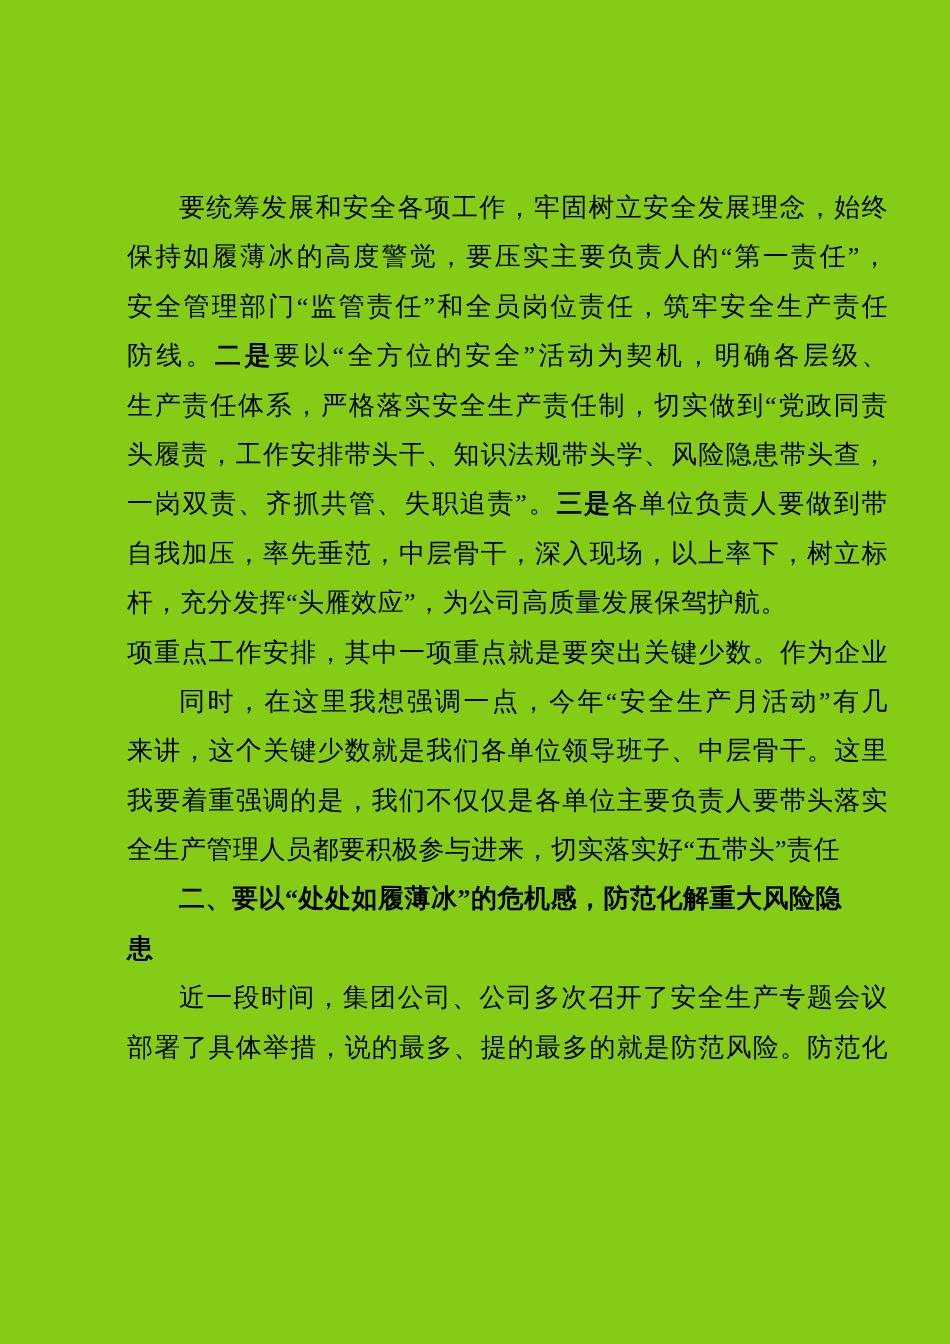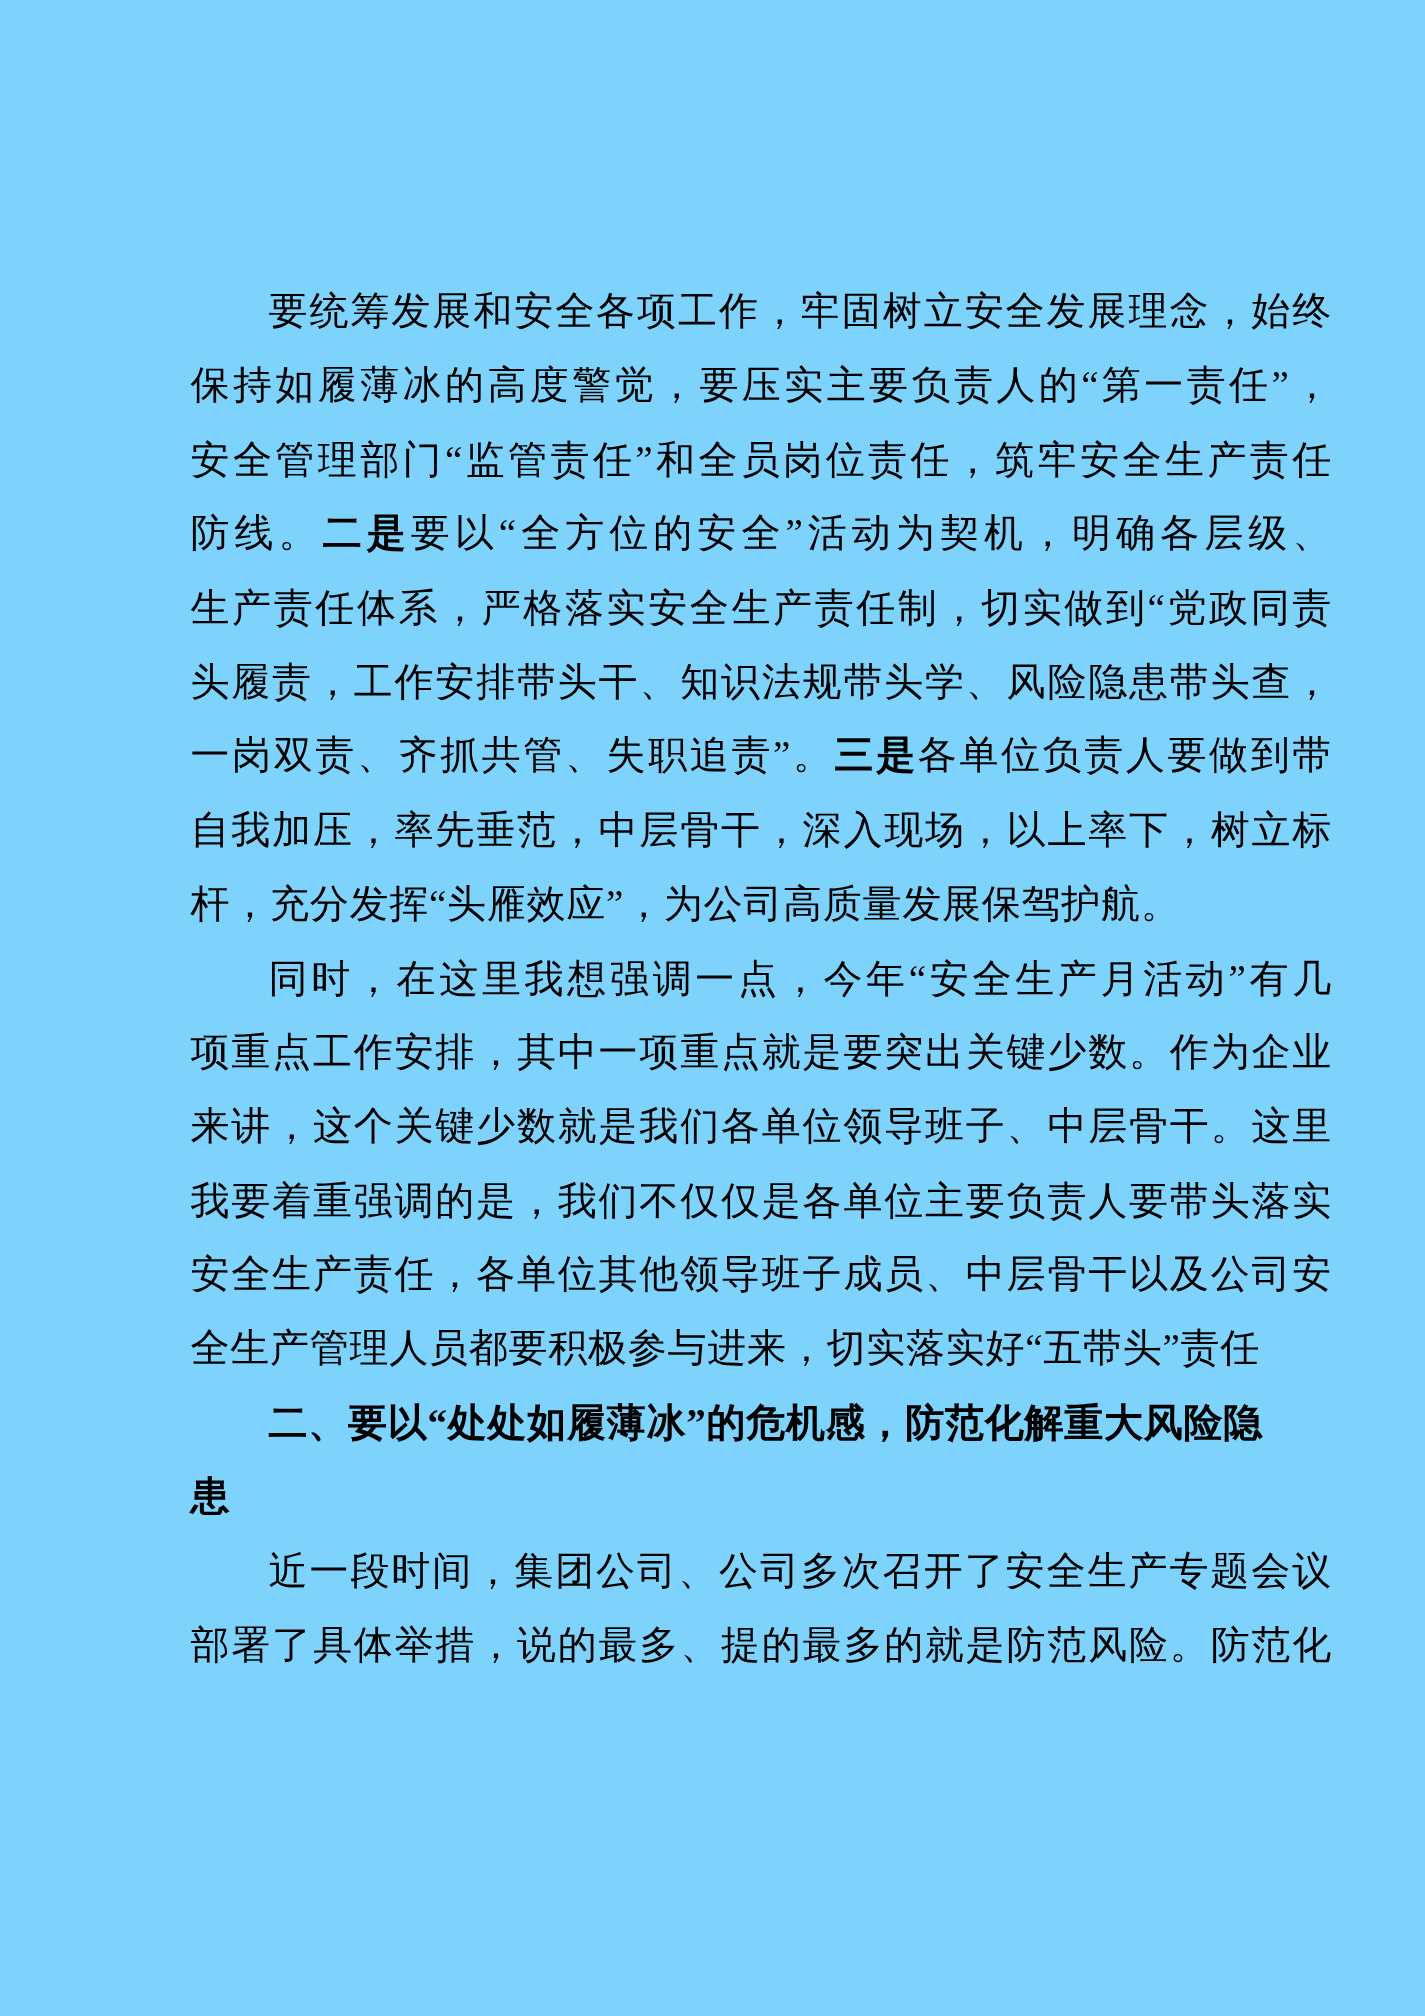--- a/index.html
+++ b/index.html
@@ -36,35 +36,34 @@
   }
   .line.indent {
     text-indent: 52px;
   }
   .run { font-weight: 400; }
   .run.bold { font-weight: 700; }
 </style>
 </head>
 <body>
 
-<div class="page" style="background: #7dd3fc; color: rgb(0, 0, 0);">
+<div class="page" style="background: #84cc16; color: rgb(0, 0, 0);">
   <div class="text-body">
       <div class="line indent fill"><span class="run">要统筹发展和安全各项工作，牢固树立安全发展理念，始终</span></div>
       <div class="line fill"><span class="run">保持如履薄冰的高度警觉，要压实主要负责人的“第一责任”，</span></div>
       <div class="line fill"><span class="run">安全管理部门“监管责任”和全员岗位责任，筑牢安全生产责任</span></div>
       <div class="line fill"><span class="run">防线。</span><span class="run bold">二是</span><span class="run">要以“全方位的安全”活动为契机，明确各层级、</span></div>
       <div class="line fill"><span class="run">生产责任体系，严格落实安全生产责任制，切实做到“党政同责</span></div>
       <div class="line fill"><span class="run">头履责，工作安排带头干、知识法规带头学、风险隐患带头查，</span></div>
       <div class="line fill"><span class="run">一岗双责、齐抓共管、失职追责”。</span><span class="run bold">三是</span><span class="run">各单位负责人要做到带</span></div>
       <div class="line fill"><span class="run">自我加压，率先垂范，中层骨干，深入现场，以上率下，树立标</span></div>
       <div class="line"><span class="run">杆，充分发挥“头雁效应”，为公司高质量发展保驾护航。</span></div>
+      <div class="line fill"><span class="run">项重点工作安排，其中一项重点就是要突出关键少数。作为企业</span></div>
       <div class="line indent fill"><span class="run">同时，在这里我想强调一点，今年“安全生产月活动”有几</span></div>
-      <div class="line fill"><span class="run">项重点工作安排，其中一项重点就是要突出关键少数。作为企业</span></div>
       <div class="line fill"><span class="run">来讲，这个关键少数就是我们各单位领导班子、中层骨干。这里</span></div>
       <div class="line fill"><span class="run">我要着重强调的是，我们不仅仅是各单位主要负责人要带头落实</span></div>
-      <div class="line fill"><span class="run">安全生产责任，各单位其他领导班子成员、中层骨干以及公司安</span></div>
       <div class="line"><span class="run">全生产管理人员都要积极参与进来，切实落实好“五带头”责任</span></div>
       <div class="line indent"><span class="run bold">二、要以“处处如履薄冰”的危机感，防范化解重大风险隐</span></div>
       <div class="line"><span class="run bold">患</span></div>
       <div class="line indent fill"><span class="run">近一段时间，集团公司、公司多次召开了安全生产专题会议</span></div>
       <div class="line fill"><span class="run">部署了具体举措，说的最多、提的最多的就是防范风险。防范化</span></div>
     </div>
 </div>
 
 </body></html>

